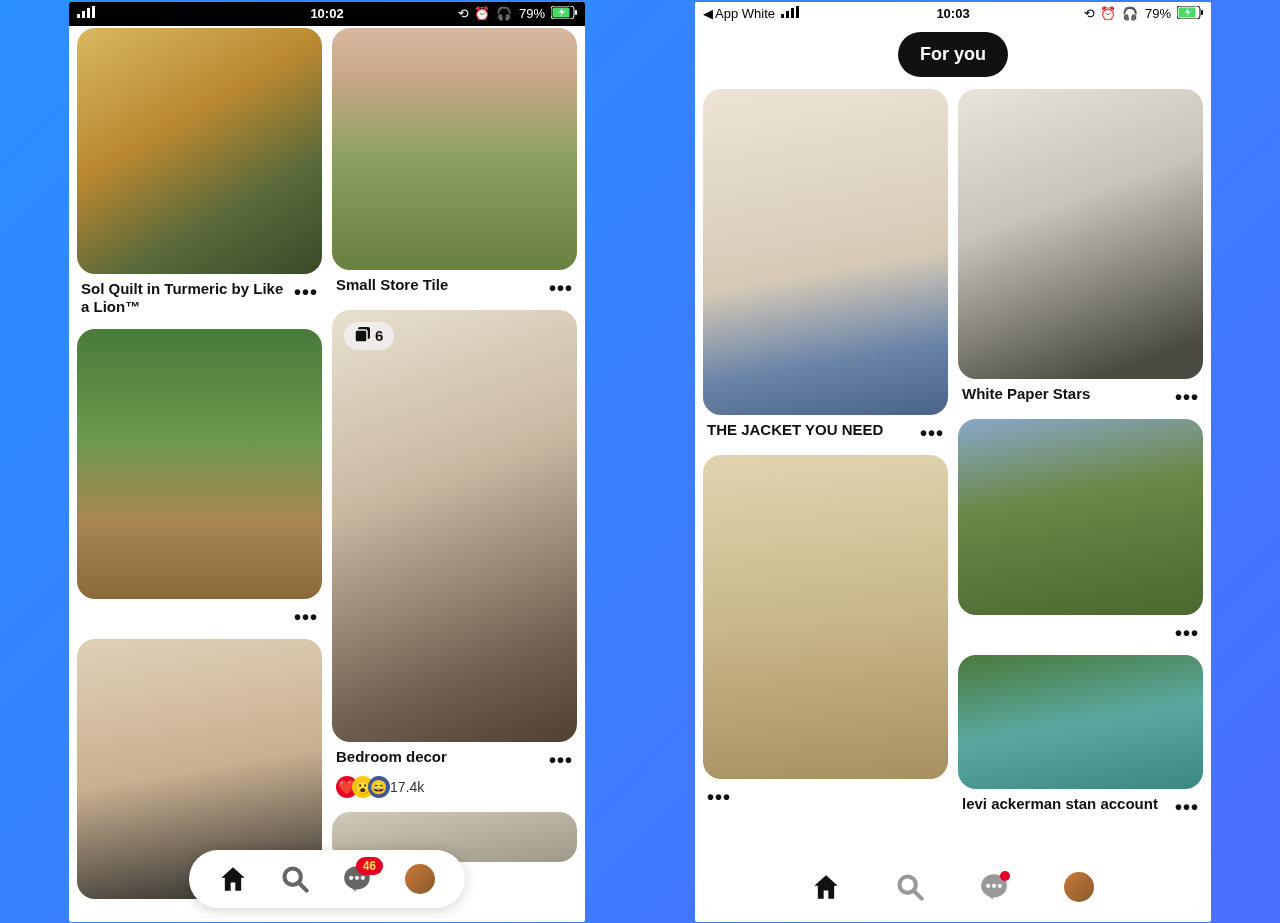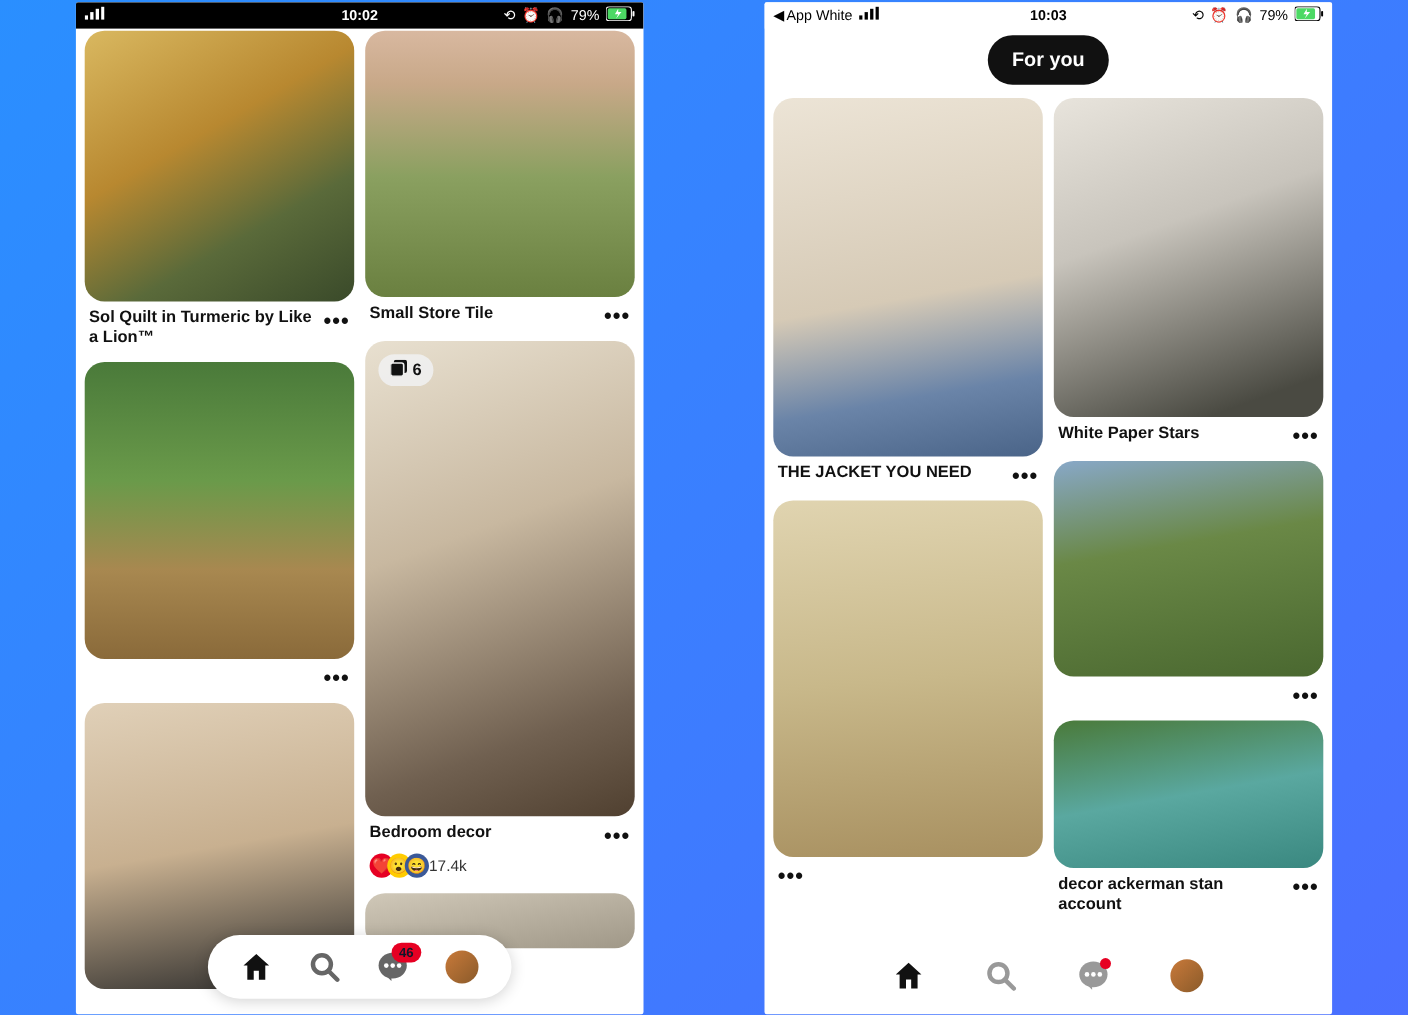--- a/index.html
+++ b/index.html
@@ -127,21 +127,21 @@
   background: #fff;
   border-radius: 40px;
   box-shadow: 0 2px 14px rgba(0,0,0,0.18);
 }
 .nav-icon { width: 28px; height: 28px; position: relative; }
 .nav-icon svg { width: 100%; height: 100%; }
 .badge {
   position: absolute;
   top: -8px; right: -12px;
   background: #e60023;
-  color: #0f172a;
+  color: #fde047;
   font-size: 12px;
   font-weight: 700;
   border-radius: 12px;
   padding: 2px 7px;
 }
 .dot-badge {
   position: absolute;
   top: -2px; right: -2px;
   width: 10px; height: 10px;
   background: #e60023;
@@ -345,21 +345,21 @@
       <div class="pin">
         <div class="pin-img img-treehouse" style="height:196px;"></div>
         <div class="pin-row">
           <div class="pin-title"></div>
           <div class="more-dots">•••</div>
         </div>
       </div>
       <div class="pin">
         <div class="pin-img img-pond" style="height:134px;"></div>
         <div class="pin-row">
-          <div class="pin-title">decor ackerman stan account</div>
+          <div class="pin-title">levi ackerman stan account</div>
           <div class="more-dots">•••</div>
         </div>
       </div>
     </div>
   </div>
 
   <div class="bottom-nav" style="bottom:6px;gap:56px;">
     <div class="nav-icon">
       <svg viewBox="0 0 24 24">
           <path d="M12 2 L2 11 L5 11 L5 22 L10 22 L10 15 L14 15 L14 22 L19 22 L19 11 L22 11 Z" fill="#111"></path>

